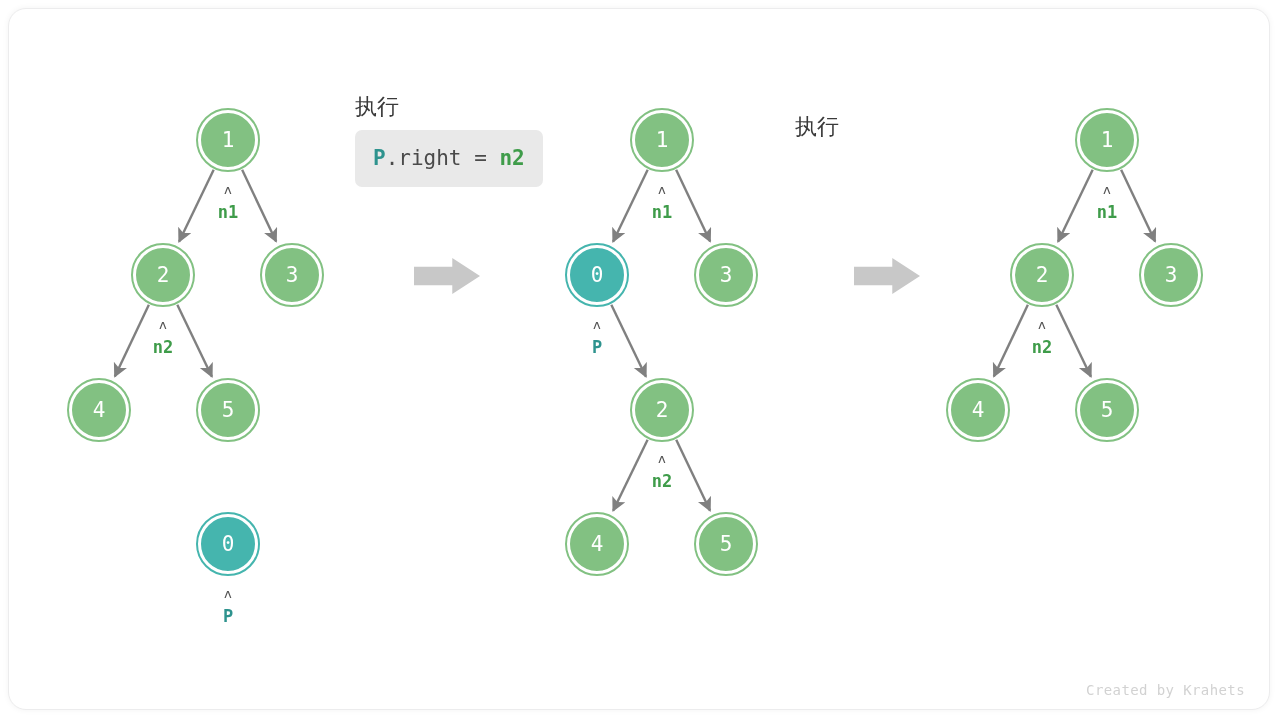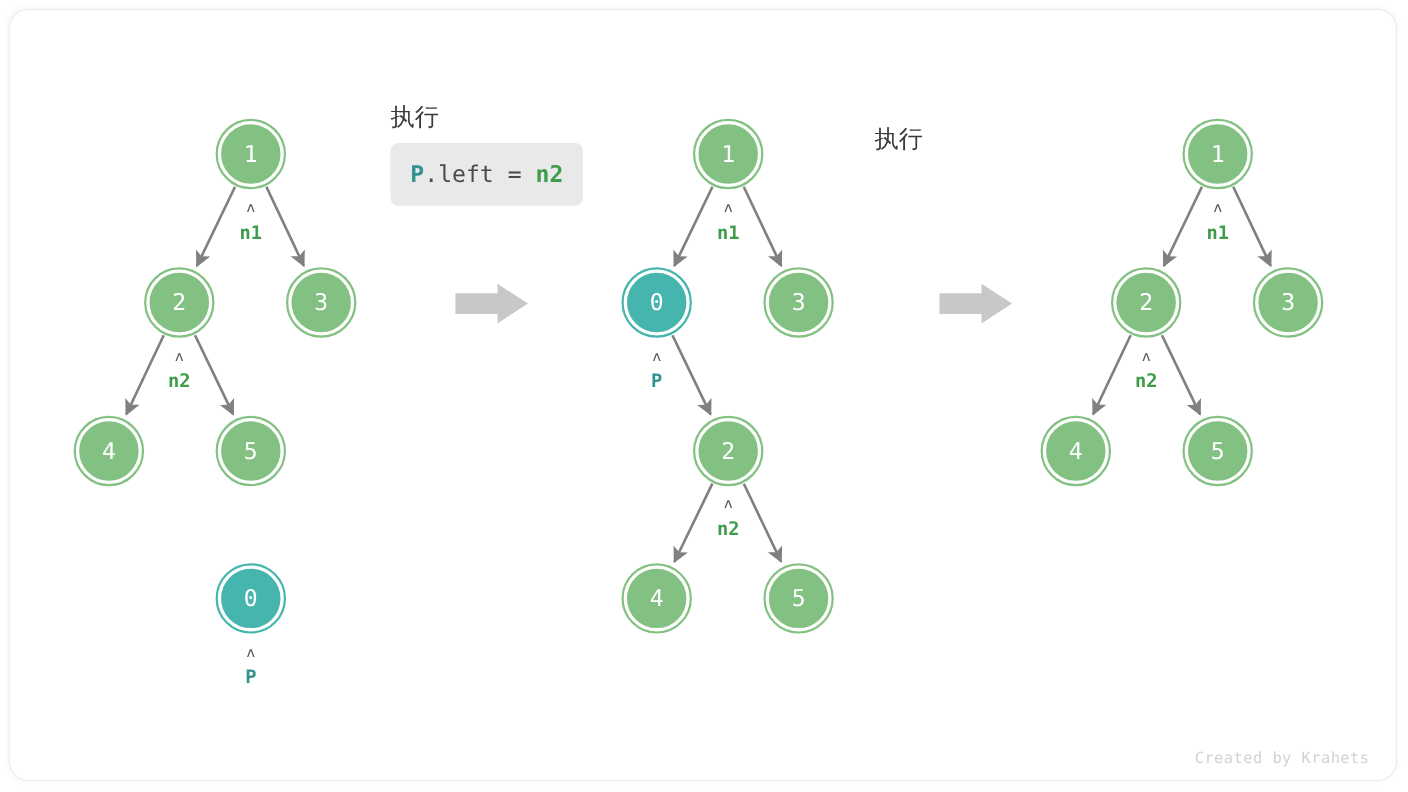--- a/index.html
+++ b/index.html
@@ -171,21 +171,21 @@
       </g>
     <g id="arrow-group">
         <polygon points="414,266.64 452.28,266.64 452.28,258 480,276 452.28,294 452.28,285.36 414,285.36" fill="#c8c8c8"></polygon>
         <polygon points="854,266.64 892.28,266.64 892.28,258 920,276 892.28,294 892.28,285.36 854,285.36" fill="#c8c8c8"></polygon>
       </g>
   </svg>
 
   <div class="step" style="left:355px; top:94px;">
     <div class="caption">执行</div>
     <div class="codebox">
-      <div class="codeline"><span class="tk-teal">P</span><span class="tk-plain">.left = </span><span class="tk-green">n2</span></div>
+      <div class="codeline"><span class="tk-teal">P</span><span class="tk-plain">.right = </span><span class="tk-green">n2</span></div>
     </div>
   </div>
 
   <div class="step" style="left:795px; top:114px;">
     <div class="caption">执行</div>
   </div>
 
   <div id="nodes-layer">
       <div class="node green" style="left: 199px; top: 111px;">
         <div class="ring"></div>

